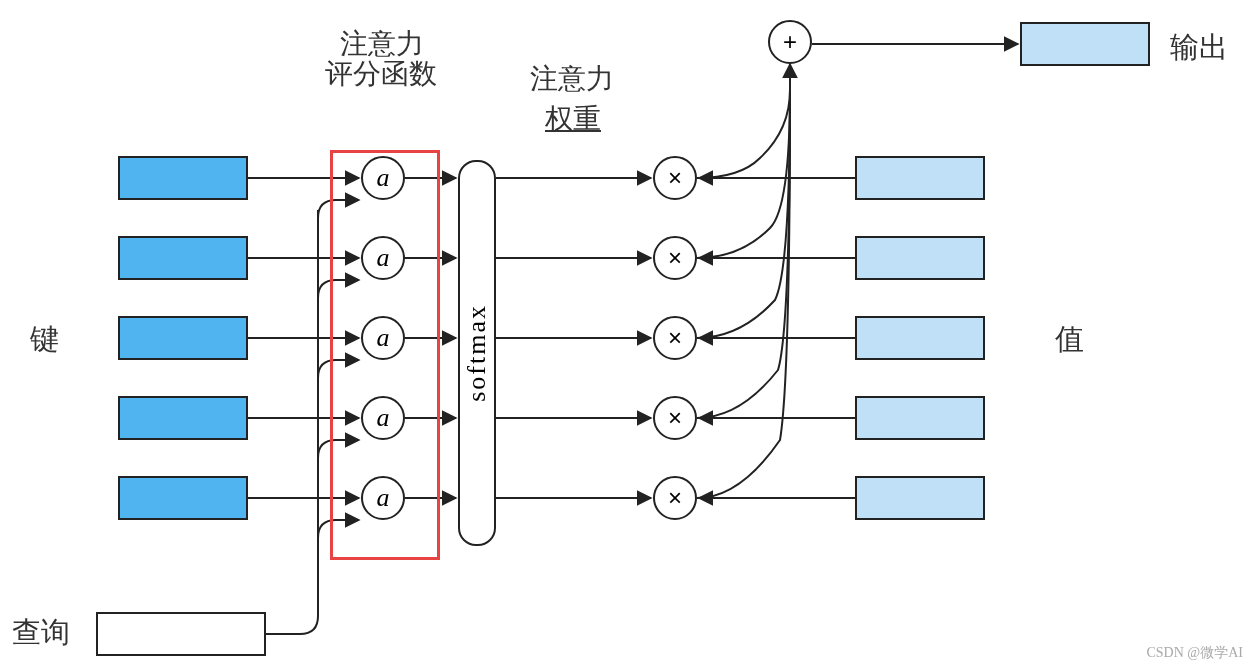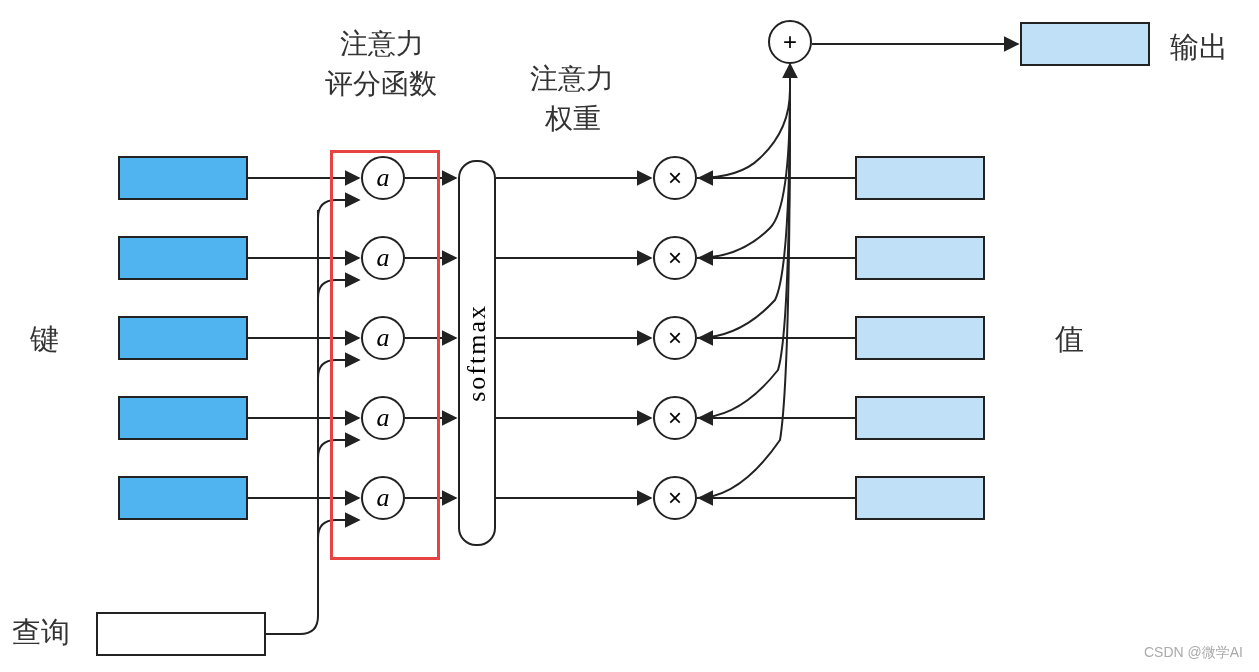--- a/index.html
+++ b/index.html
@@ -95,21 +95,21 @@
     font-family: "Times New Roman", serif;
     font-size: 26px;
     letter-spacing: 2px;
   }
   .watermark {
     position: absolute;
     right: 16px;
     bottom: 10px;
     font-size: 14px;
     color: #aaa;
-    font-family: Liberation Sans, sans-serif;
+    font-family: Liberation Serif, serif;
   }
 </style>
 </head>
 <body>
 <div class="stage">
 
 <svg class="overlay" viewBox="0 0 1259 672">
   <defs>
     <marker id="arrow" viewBox="0 0 10 10" refX="9" refY="5" markerWidth="8" markerHeight="8" orient="auto-start-reverse">
       <path d="M 0 0 L 10 5 L 0 10 z" fill="#222"></path>
@@ -159,24 +159,24 @@
     <line x1="812" y1="44" x2="1018" y2="44" marker-end="url(#arrow)"></line>
   </g>
 </svg>
 
 <div class="label label-big" style="left:30px; top:320px;">键</div>
 <div class="label label-big" style="left:12px; top:613px;">查询</div>
 <div class="label label-big" style="left:1055px; top:320px;">值</div>
 <div class="label label-big" style="left:1170px; top:28px;">输出</div>
 
 <div class="label" style="left:340px; top:25px;">注意力</div>
-<div class="label" style="left:325px; top:65px;text-align:right;">评分函数</div>
+<div class="label" style="left:325px; top:55px;text-align:right;">评分函数</div>
 
 <div class="label" style="left:530px; top:60px;">注意力</div>
-<div class="label" style="left:545px; top:100px;">权重</div>
+<div class="label" style="left:545px; top:100px;text-decoration:underline;">权重</div>
 
 <div class="box key-box" style="left:118px; top:156px; width:130px; height:44px;"></div>
 <div class="box key-box" style="left:118px; top:236px; width:130px; height:44px;"></div>
 <div class="box key-box" style="left:118px; top:316px; width:130px; height:44px;"></div>
 <div class="box key-box" style="left:118px; top:396px; width:130px; height:44px;"></div>
 <div class="box key-box" style="left:118px; top:476px; width:130px; height:44px;"></div>
 
 <div class="box value-box" style="left:855px; top:156px; width:130px; height:44px;"></div>
 <div class="box value-box" style="left:855px; top:236px; width:130px; height:44px;"></div>
 <div class="box value-box" style="left:855px; top:316px; width:130px; height:44px;"></div>

